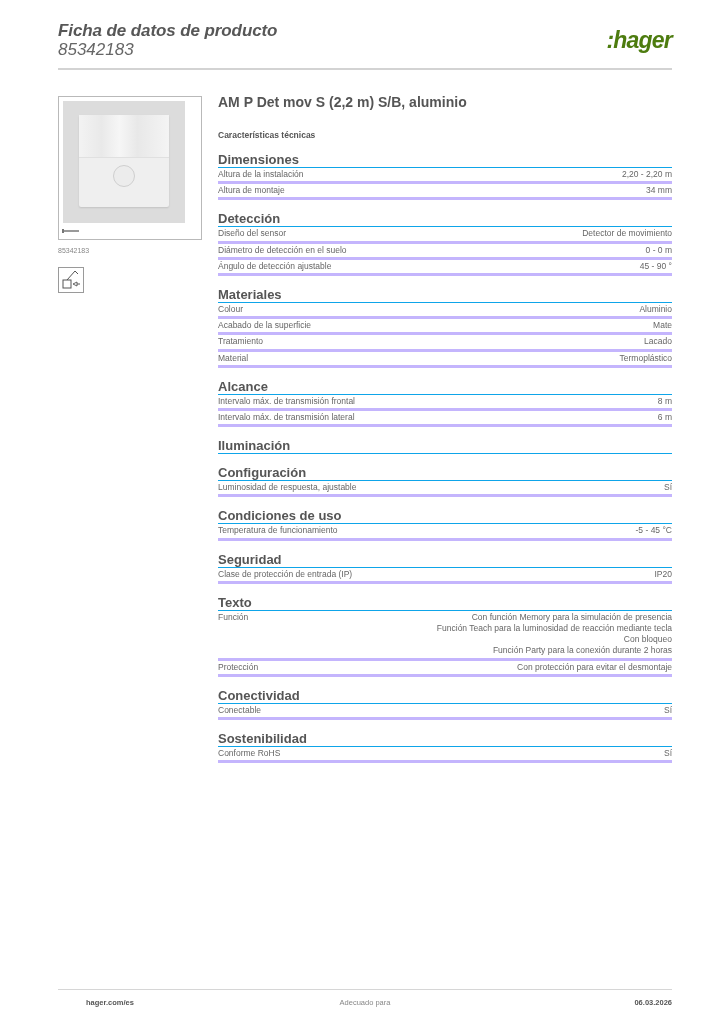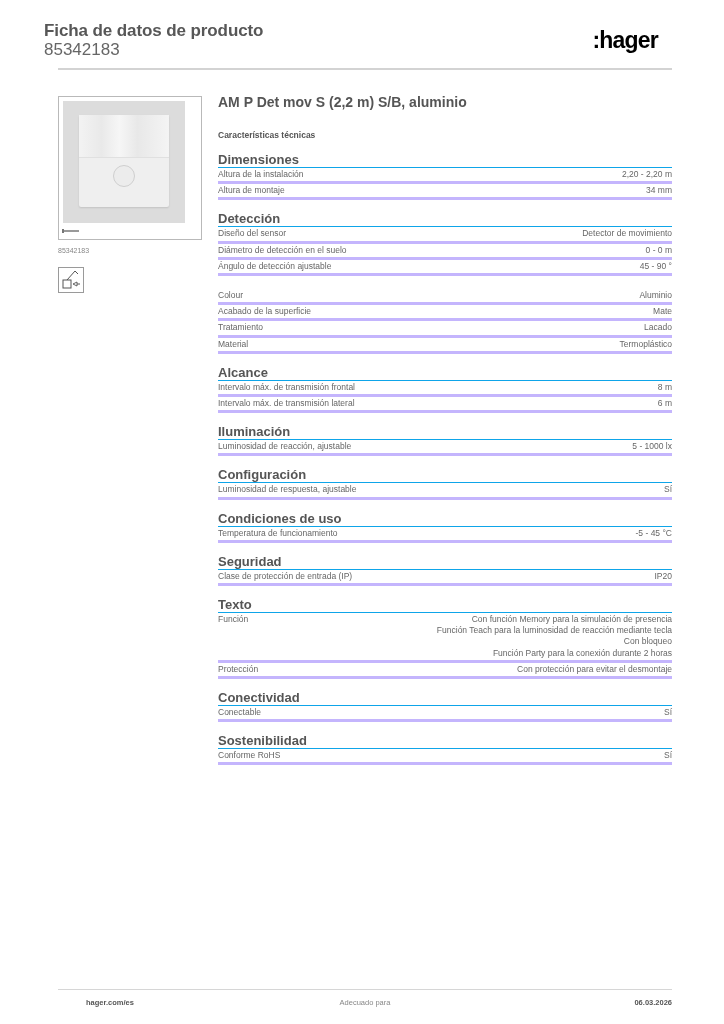--- a/index.html
+++ b/index.html
@@ -10,24 +10,25 @@
     body {
       width: 724px;
       height: 1024px;
       position: relative;
       font-family: "Liberation Sans", sans-serif;
       color: #555555;
       overflow: hidden;
     }
     .header {
       position: absolute;
-      left: 44px;
+      left: 58px;
       top: 20px;
       width: 614px;
       height: 50px;
+      font-style: italic;
     }
     .doc-title {
       position: absolute;
       left: 0;
       top: 1px;
       font-size: 17px;
       font-weight: bold;
       color: #575757;
       letter-spacing: -0.1px;
     }
@@ -37,21 +38,21 @@
       top: 20px;
       font-size: 17px;
       color: #666666;
     }
     .logo {
       position: absolute;
       right: 0;
       top: 9px;
       font-size: 23px;
       font-weight: bold;
-      color: #000000;
+      color: #4d7c0f;
       letter-spacing: -0.8px;
       line-height: 1;
     }
     .header-rule {
       position: absolute;
       left: 58px;
       top: 68px;
       width: 614px;
       height: 2px;
       background: #d3d3d3;
@@ -282,20 +283,21 @@
       <span class="label">Diámetro de detección en el suelo</span>
       <span class="value">0 - 0 m</span>
     </div>
     <div class="row">
       <span class="label">Ángulo de detección ajustable</span>
       <span class="value">45 - 90 °</span>
     </div>
   </div>
 
   <div class="group">
+    <div class="group-title">Materiales</div>
     <div class="row">
       <span class="label">Colour</span>
       <span class="value">Aluminio</span>
     </div>
     <div class="row">
       <span class="label">Acabado de la superficie</span>
       <span class="value">Mate</span>
     </div>
     <div class="row">
       <span class="label">Tratamiento</span>
@@ -314,24 +316,20 @@
       <span class="value">8 m</span>
     </div>
     <div class="row">
       <span class="label">Intervalo máx. de transmisión lateral</span>
       <span class="value">6 m</span>
     </div>
   </div>
 
   <div class="group">
     <div class="group-title">Iluminación</div>
-    <div class="row">
-      <span class="label">Luminosidad de reacción, ajustable</span>
-      <span class="value">5 - 1000 lx</span>
-    </div>
   </div>
 
   <div class="group">
     <div class="group-title">Configuración</div>
     <div class="row">
       <span class="label">Luminosidad de respuesta, ajustable</span>
       <span class="value">Sí</span>
     </div>
   </div>
 

